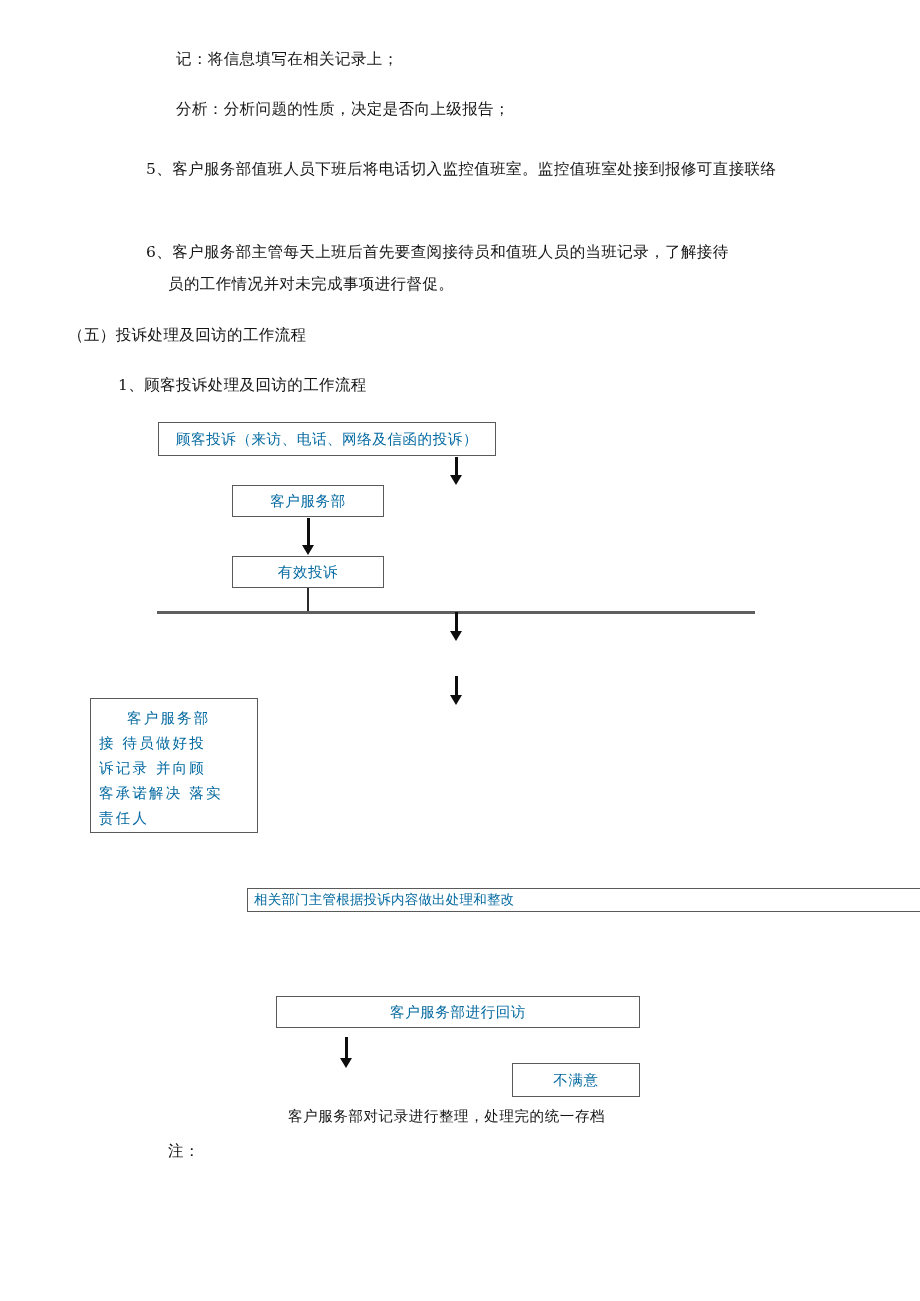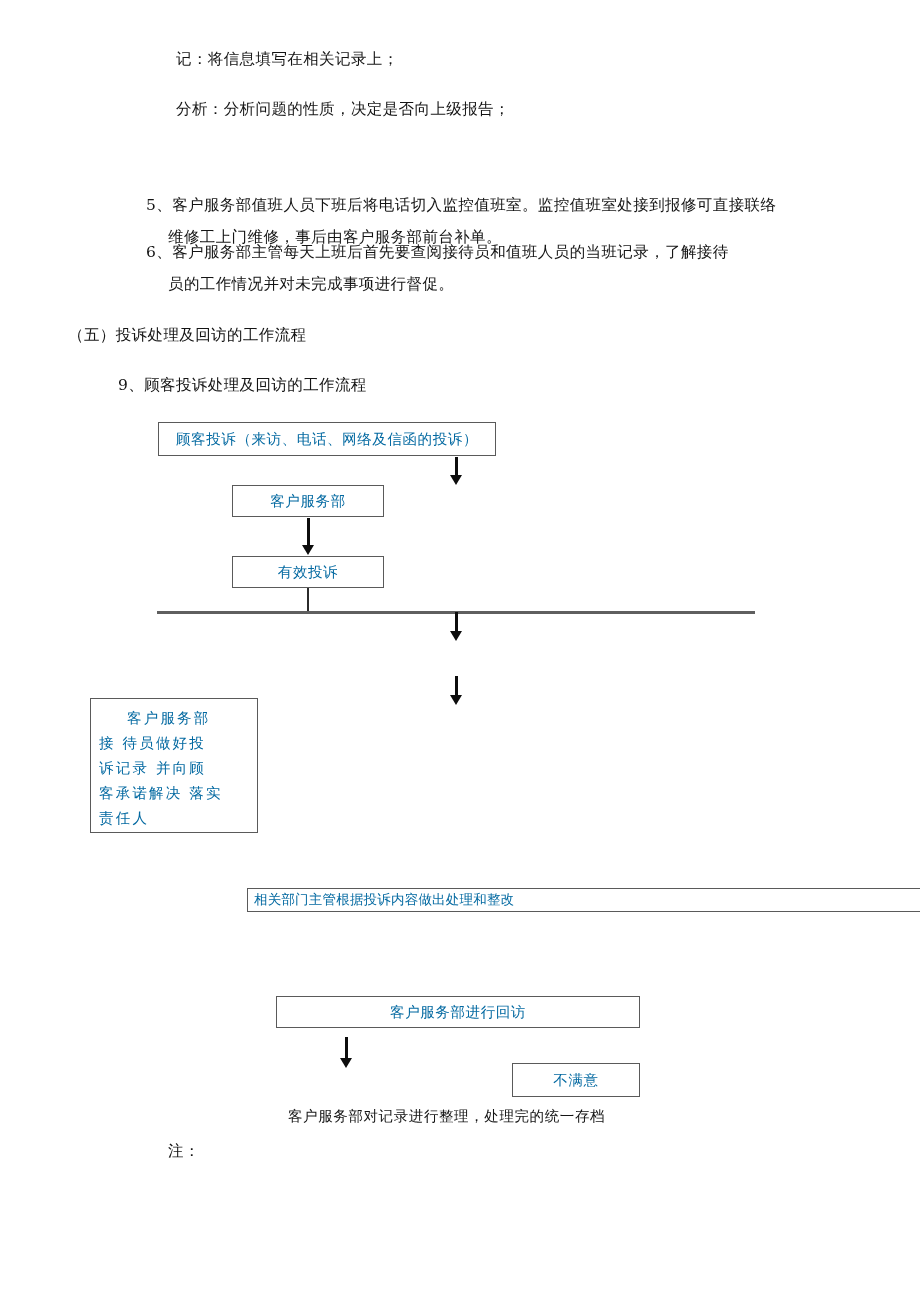--- a/index.html
+++ b/index.html
@@ -112,33 +112,32 @@
 </style>
 </head>
 <body>
 
 <div class="page">
 
   <div class="para" style="left:176px; top:44px;">记：将信息填写在相关记录上；</div>
 
   <div class="para" style="left:176px; top:94px;">分析：分析问题的性质，决定是否向上级报告；</div>
 
-  <div class="para-wrap" style="left:146px; top:153px; width:730px;margin-top:36px;">
+  <div class="para-wrap" style="left:146px; top:153px; width:730px;">
     <span class="hang-line"><span>5、</span><span>客户服务部值班人员下班后将电话切入监控值班室。监控值班室处接到报修可直接联络</span></span>
-    <span class="hang-line sub">维修工上门维修，事后由客户服务部前台补单。</span>
   </div>
 
   <div class="para-wrap" style="left:146px; top:236px; width:730px;">
     <span class="hang-line"><span>6、</span><span>客户服务部主管每天上班后首先要查阅接待员和值班人员的当班记录，了解接待</span></span>
     <span class="hang-line sub">员的工作情况并对未完成事项进行督促。</span>
   </div>
 
   <div class="para" style="left:68px; top:320px;">（五）投诉处理及回访的工作流程</div>
 
-  <div class="para" style="left:118px; top:370px;">9、顾客投诉处理及回访的工作流程</div>
+  <div class="para" style="left:118px; top:370px;">1、顾客投诉处理及回访的工作流程</div>
 
   <div class="fc-box" style="left:158px; top:422px; width:338px; height:34px;">顾客投诉（来访、电话、网络及信函的投诉）</div>
 
   <div class="arrow-down" style="left:450px; top:457px; height:28px;">
     <div class="shaft" style="height:19px;"></div>
     <div class="head" style="top:18px;"></div>
   </div>
 
   <div class="fc-box" style="left:232px; top:485px; width:152px; height:32px;">客户服务部</div>
 

